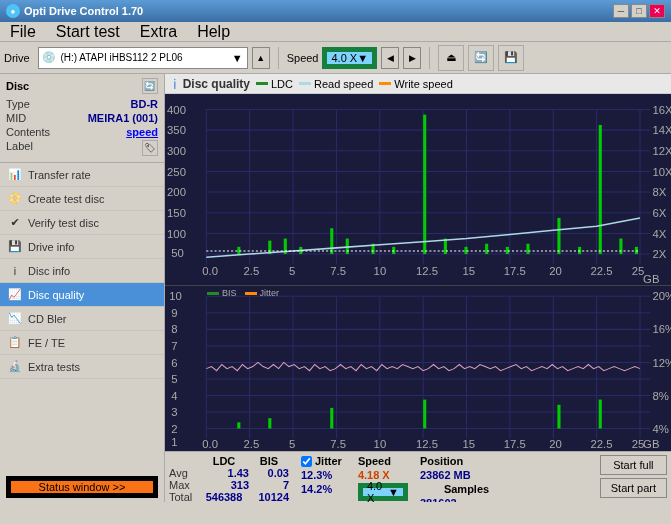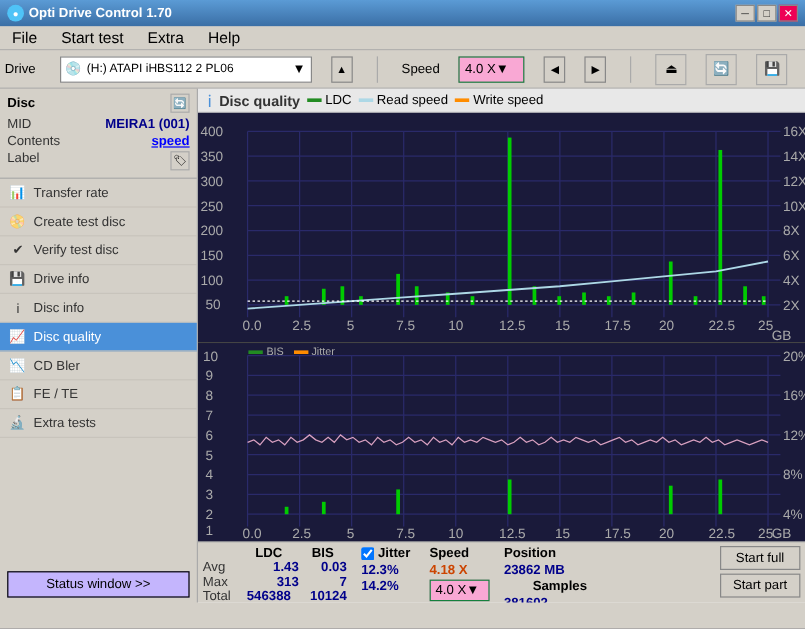--- a/index.html
+++ b/index.html
@@ -17,44 +17,44 @@
     .titlebar-btn { width: 16px; height: 14px; background: #aaa; border: 1px solid #888; font-size: 9px; display: flex; align-items: center; justify-content: center; cursor: pointer; color: #333; }
     .titlebar-btn.close { background: #e05; color: white; }
     .titlebar-btn.min { background: #d4d0c8; }
     .titlebar-btn.max { background: #d4d0c8; }
 
     
     .menubar {
       background: #d4d0c8; height: 20px; display: flex; align-items: center;
       border-bottom: 1px solid #aaa; padding: 0 4px; gap: 8px;
     }
-    .menubar-item { padding: 2px 6px; cursor: pointer; font-size: 13px; }
+    .menubar-item { padding: 2px 6px; cursor: pointer; font-size: 16px; }
 
     
     .toolbar {
       background: #d4d0c8; height: 32px; display: flex; align-items: center;
-      border-bottom: 1px solid #aaa; padding: 2px 4px; gap: 16px;
+      border-bottom: 1px solid #aaa; padding: 2px 4px; gap: 4px;
     }
     .toolbar-label { font-size: 11px; margin-right: 4px; }
     .drive-select {
       display: flex; align-items: center; background: white;
       border: 1px solid #888; height: 22px; padding: 0 4px;
       min-width: 210px; cursor: pointer;
     }
     .drive-select-icon { margin-right: 4px; }
     .drive-select-text { flex: 1; font-size: 10px; }
     .toolbar-arrow-btn {
       width: 18px; height: 22px; background: #d4d0c8; border: 1px solid #888;
       display: flex; align-items: center; justify-content: center; cursor: pointer; font-size: 9px;
     }
     .toolbar-sep { width: 1px; height: 22px; background: #aaa; margin: 0 4px; }
     .speed-label { font-size: 11px; }
     .speed-select {
-      display: flex; align-items: center; background: #f9a8d4;
-      border: 1px solid #15803d; height: 22px; padding: 0 4px; width: 55px; cursor: pointer;
+      display: flex; align-items: center; background: #7dd3fc;
+      border: 5px solid #15803d; height: 22px; padding: 0 4px; width: 55px; cursor: pointer;
     }
     .toolbar-icon-btn {
       width: 26px; height: 26px; background: #d4d0c8; border: 1px solid #aaa;
       display: flex; align-items: center; justify-content: center; cursor: pointer;
     }
 
     
     .main-layout { display: flex; height: calc(524px - 22px - 20px - 32px - 22px); }
 
     
@@ -74,21 +74,21 @@
     .nav-item {
       display: flex; align-items: center; height: 24px; padding: 0 8px;
       cursor: pointer; color: #333; border-bottom: 1px solid #c8c4bc;
     }
     .nav-item.active { background: #4a90d9; color: white; }
     .nav-item-icon { width: 14px; height: 14px; margin-right: 6px; display: flex; align-items: center; justify-content: center; }
     .nav-item-label { font-size: 11px; }
 
     
     .status-btn {
-      margin: 4px 6px; height: 22px; background: #c4b5fd; border: 1px solid #000000;
+      margin: 4px 6px; height: 22px; background: #f97316; border: 5px solid #000000;
       display: flex; align-items: center; justify-content: center; cursor: pointer; font-size: 11px;
     }
 
     
     .right-panel { flex: 1; background: white; display: flex; flex-direction: column; overflow: hidden; }
 
     
     .chart-header {
       background: #e8e8e8; height: 22px; display: flex; align-items: center;
       padding: 0 8px; border-bottom: 1px solid #ccc; gap: 6px;
@@ -160,20 +160,24 @@
 </div>
 
 <div class="main-layout">
 
   <div class="left-panel">
 
     <div class="disc-section">
       <div class="disc-header">
         <span class="disc-title">Disc</span>
         <div class="disc-icon-btn">🔄</div>
+      </div>
+      <div class="disc-info-row">
+        <span class="disc-info-label">Type</span>
+        <span class="disc-info-value">BD-R</span>
       </div>
       <div class="disc-info-row">
         <span class="disc-info-label">MID</span>
         <span class="disc-info-value">MEIRA1 (001)</span>
       </div>
       <div class="disc-info-row">
         <span class="disc-info-label">Contents</span>
         <span class="disc-info-value link">speed</span>
       </div>
       <div class="disc-info-row">

